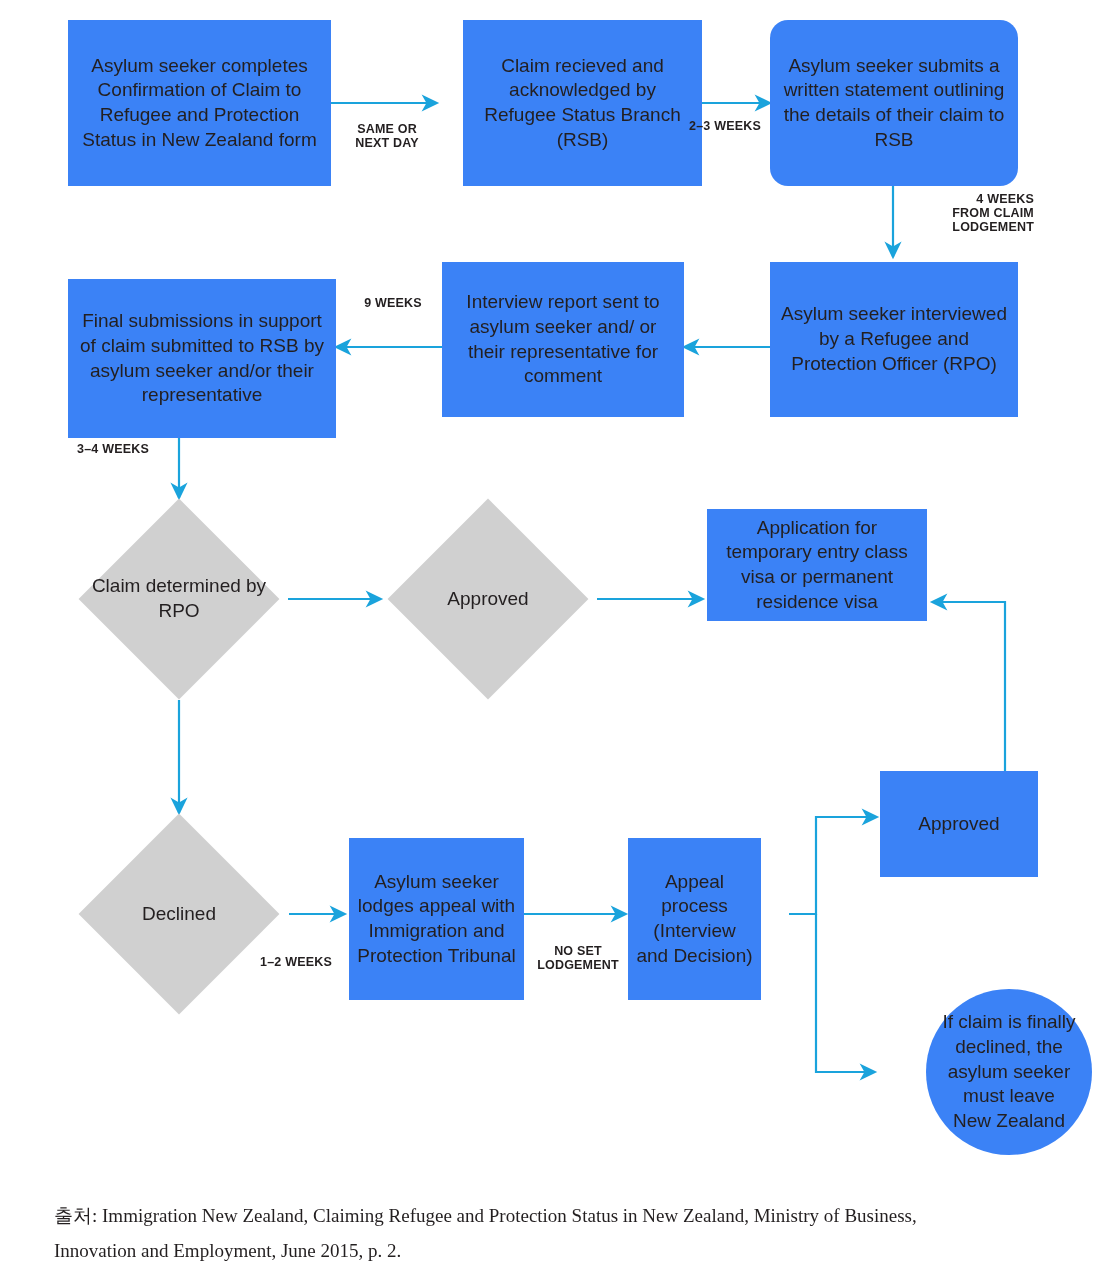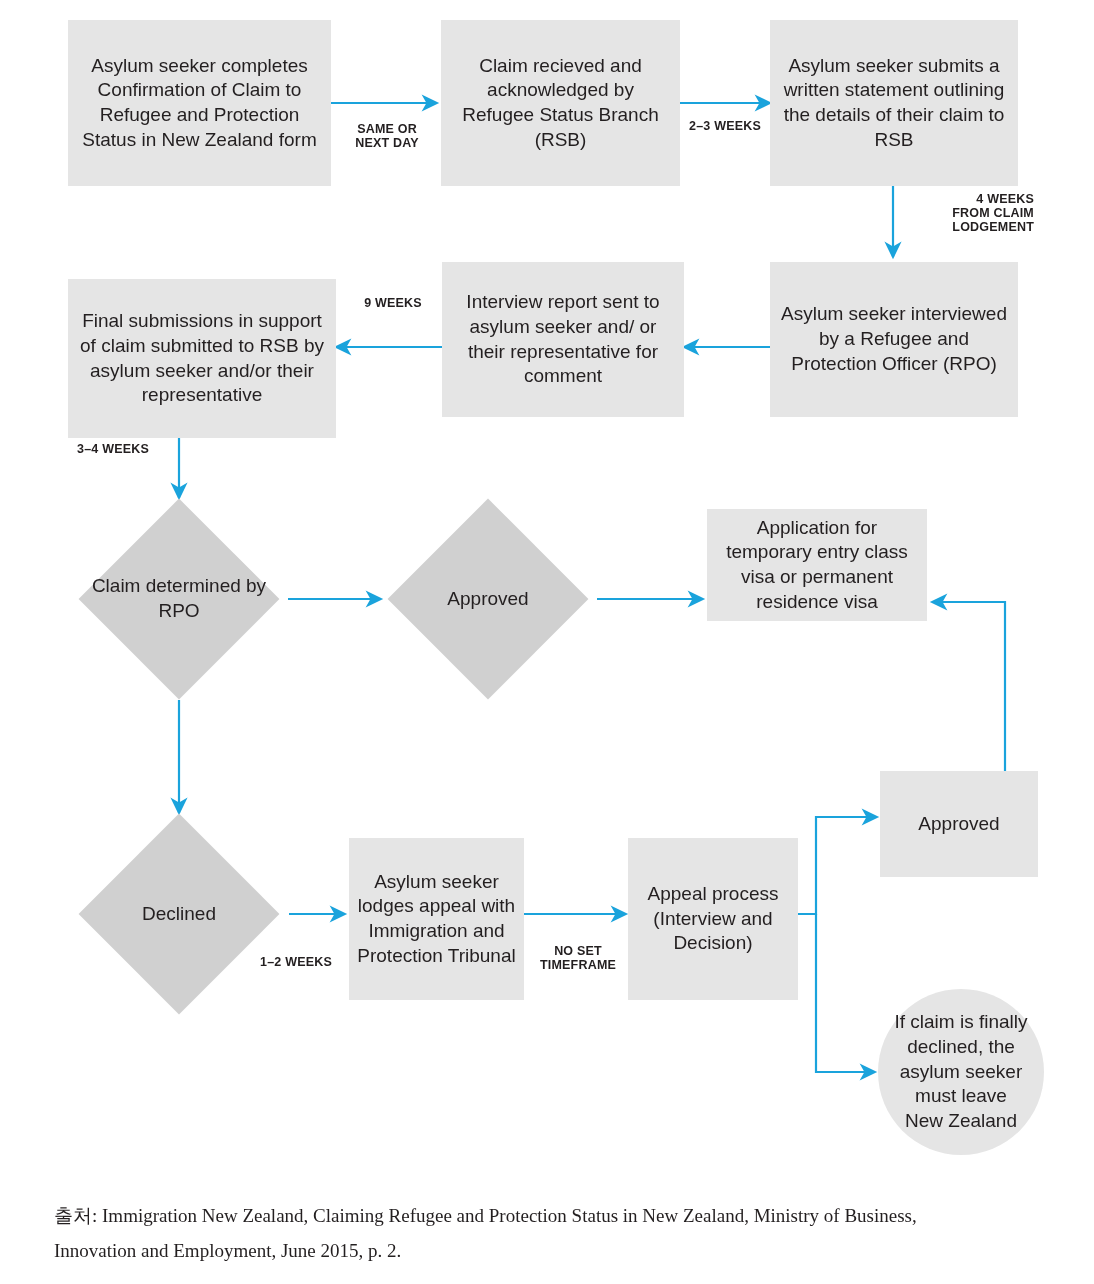--- a/index.html
+++ b/index.html
@@ -19,21 +19,21 @@
     position: absolute;
     left: 0;
     top: 0;
     width: 1094px;
     height: 1190px;
   }
 
   
   .node {
     position: absolute;
-    background: #e5e5e5;
+    background: #3b82f6;
     display: flex;
     align-items: center;
     justify-content: center;
     text-align: center;
     color: #231f20;
     font-size: 19px;
     line-height: 1.30;
     box-sizing: border-box;
     padding: 4px 8px;
   }
@@ -124,25 +124,25 @@
     <path d="M816,914 L816,1072 L875,1072"></path>
 
     <path d="M1005,771 L1005,602 L932,602"></path>
   </g>
 </svg>
 
 <div class="node" style="left:68px; top:20px; width:263px; height:166px;">
   <span class="node-label">Asylum seeker completes Confirmation of Claim to Refugee and Protection Status in New Zealand form</span>
 </div>
 
-<div class="node" style="left:441px; top:20px; width:239px; height:166px;">
+<div class="node" style="left:463px; top:20px; width:239px; height:166px;">
   <span class="node-label">Claim recieved and acknowledged by Refugee Status Branch (RSB)</span>
 </div>
 
-<div class="node" style="left:770px; top:20px; width:248px; height:166px;">
+<div class="node" style="left:770px; top:20px; width:248px; height:166px;border-radius:18px;">
   <span class="node-label">Asylum seeker submits a written statement outlining the details of their claim to RSB</span>
 </div>
 
 <div class="node" style="left:770px; top:262px; width:248px; height:155px;">
   <span class="node-label">Asylum seeker interviewed by a Refugee and Protection Officer (RPO)</span>
 </div>
 
 <div class="node" style="left:442px; top:262px; width:242px; height:155px;">
   <span class="node-label">Interview report sent to asylum seeker and/ or their representative for comment</span>
 </div>
@@ -167,46 +167,46 @@
 
 <div class="diamond" style="left:108px; top:843px; width:142px; height:142px;"></div>
 <div class="diamond-label" style="left:89px; top:898px; width:180px; height:32px;">
   <span>Declined</span>
 </div>
 
 <div class="node" style="left:349px; top:838px; width:175px; height:162px;">
   <span class="node-label">Asylum seeker lodges appeal with Immigration and Protection Tribunal</span>
 </div>
 
-<div class="node" style="left:628px; top:838px; width:170px; height:162px;">
+<div class="node" style="left:628px; top:838px; width:133px; height:162px;">
   <span class="node-label">Appeal process (Interview and Decision)</span>
 </div>
 
 <div class="node" style="left:880px; top:771px; width:158px; height:106px;">
   <span class="node-label">Approved</span>
 </div>
 
-<div class="node circle" style="left:878px; top:989px; width:166px; height:166px; padding:0 16px;">
+<div class="node circle" style="left:926px; top:989px; width:166px; height:166px; padding:0 16px;">
   <span class="node-label">If claim is finally declined, the asylum seeker must leave New Zealand</span>
 </div>
 
 <div class="edge-label" style="left:348px; top:122px; width:78px;">SAME OR
 NEXT DAY</div>
 
 <div class="edge-label" style="left:685px; top:119px; width:80px;">2–3 WEEKS</div>
 
 <div class="edge-label right" style="left:900px; top:192px; width:134px;">4 WEEKS
 FROM CLAIM
 LODGEMENT</div>
 
 <div class="edge-label" style="left:352px; top:296px; width:82px;">9 WEEKS</div>
 
 <div class="edge-label left" style="left:77px; top:442px; width:90px;">3–4 WEEKS</div>
 
 <div class="edge-label" style="left:253px; top:955px; width:86px;">1–2 WEEKS</div>
 
 <div class="edge-label" style="left:534px; top:944px; width:88px;">NO SET
-TIMEFRAME</div>
+LODGEMENT</div>
 
 <div id="caption">
   <div>출처: Immigration New Zealand, Claiming Refugee and Protection Status in New Zealand, Ministry of Business,</div>
   <div>Innovation and Employment, June 2015, p. 2.</div>
 </div>
 
 </body></html>

